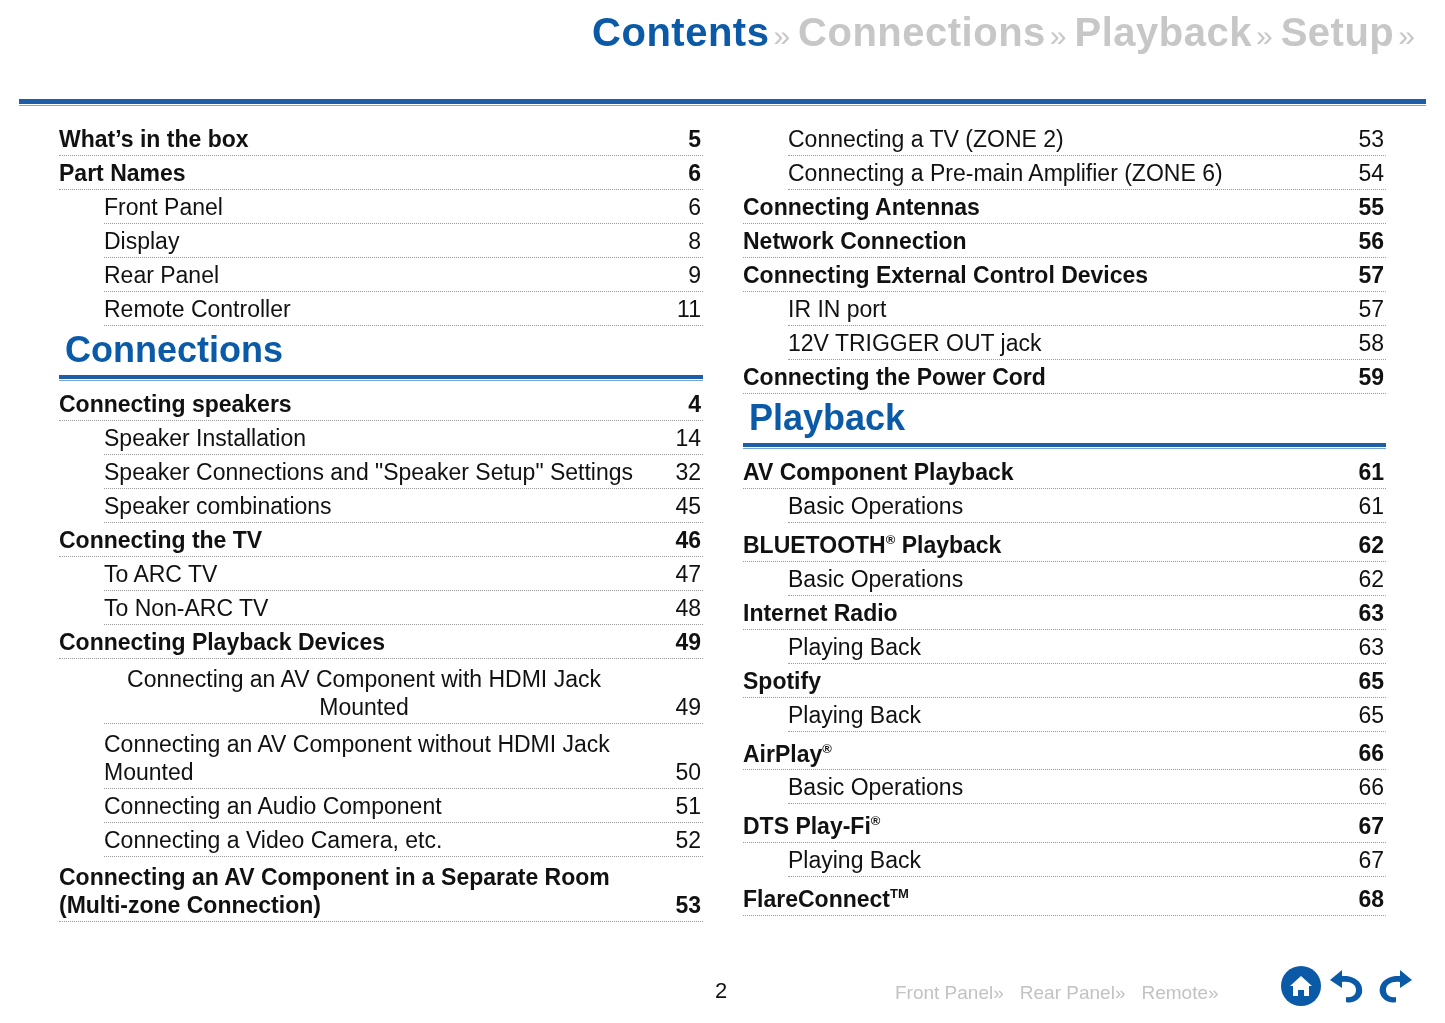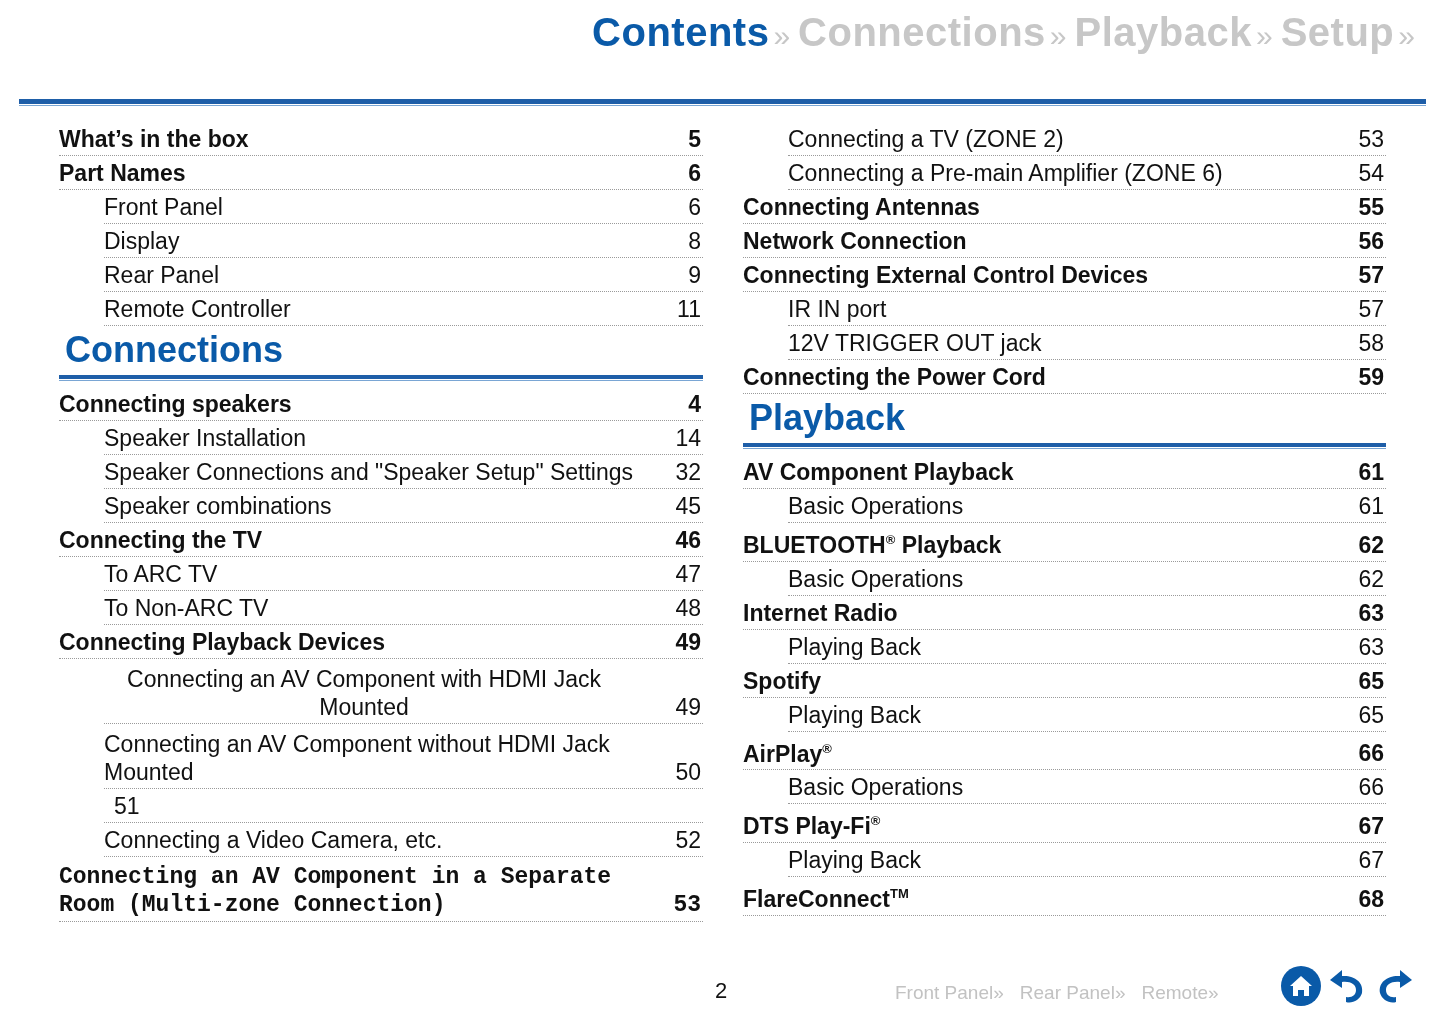--- a/index.html
+++ b/index.html
@@ -110,27 +110,28 @@
     </div>
   <div class="row h2" style="padding-top:6px;text-align:center;">
       <span class="title" style="max-width:520px;">Connecting an AV Component with HDMI Jack Mounted</span>
       <span class="pg">49</span>
     </div>
   <div class="row h2" style="padding-top:6px;">
       <span class="title" style="max-width:540px;">Connecting an AV Component without HDMI Jack Mounted</span>
       <span class="pg">50</span>
     </div>
   <div class="row h2">
+      <span class="title">Connecting an Audio Component</span>
       <span class="pg">51</span>
     </div>
   <div class="row h2">
       <span class="title">Connecting a Video Camera, etc.</span>
       <span class="pg">52</span>
     </div>
-  <div class="row h1" style="padding-top:6px;font-family:Liberation Mono, monospace;">
+  <div class="row h1" style="padding-top:6px;">
       <span class="title" style="max-width:580px;">Connecting an AV Component in a Separate Room (Multi-zone Connection)</span>
       <span class="pg">53</span>
     </div>
 </div>
 
 <div class="col right">
   <div class="row h2">
       <span class="title">Connecting a TV (ZONE 2)</span>
       <span class="pg">53</span>
     </div>

